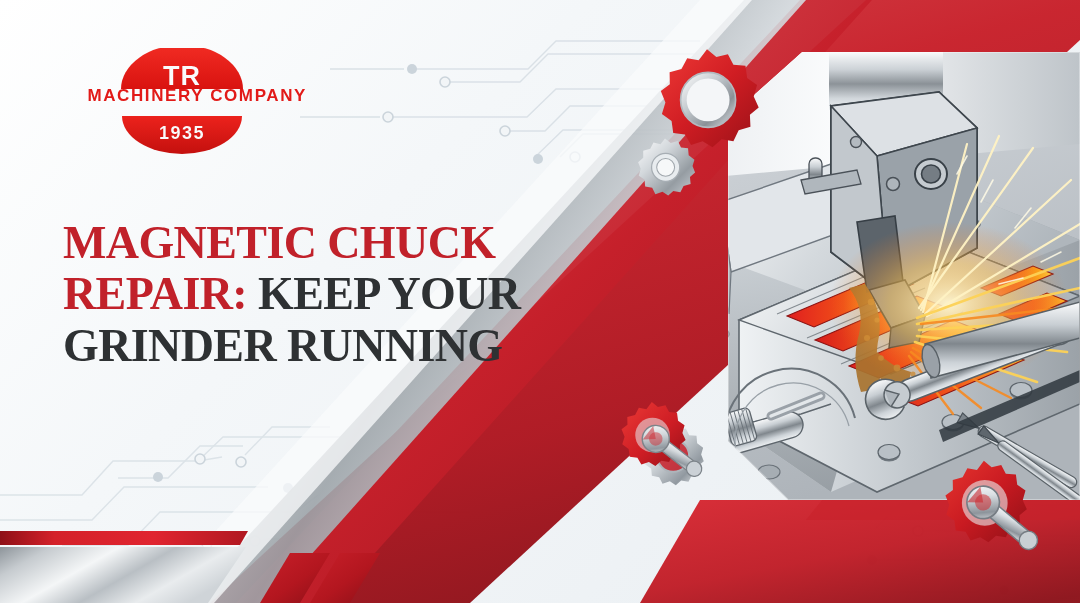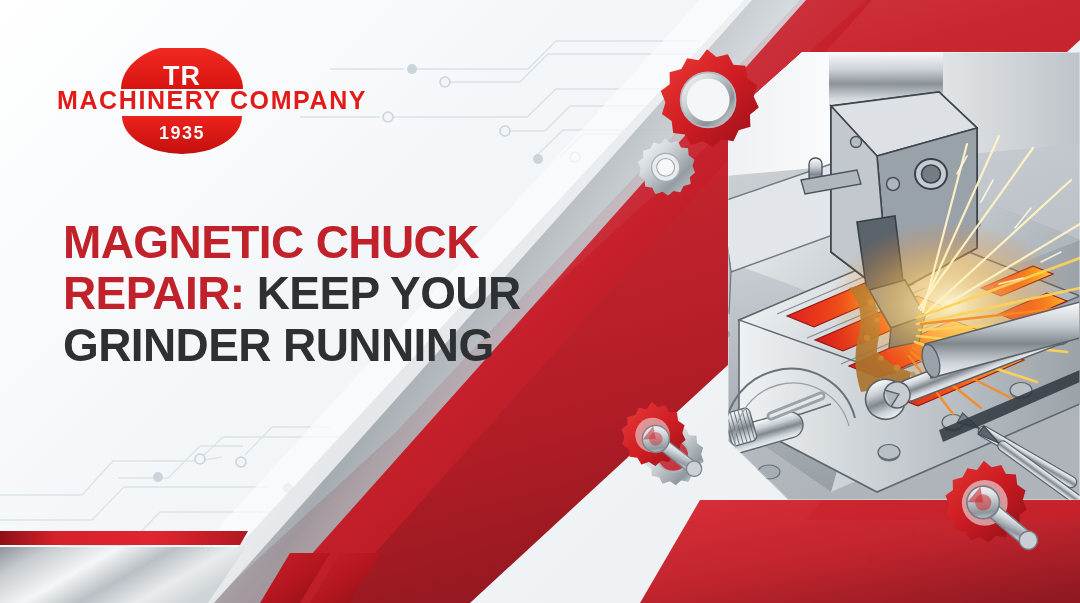--- a/index.html
+++ b/index.html
@@ -28,37 +28,37 @@
     border-radius:0 0 0 0;
   }
   .photo-inner{position:absolute;inset:0;}
 
   
   .logo{
     position:absolute;left:57px;top:42px;width:250px;height:116px;
   }
   .logo-word{
     position:absolute;left:0;top:44px;width:250px;
-    text-align:center;
-    font-size:25px;font-weight:700;letter-spacing:1.6px;
+    text-align:right;
+    font-size:17px;font-weight:700;letter-spacing:1.6px;
     color:#E21A18;
     font-family:"Liberation Sans","DejaVu Sans",sans-serif;
     white-space:nowrap;
   }
   .logo-dome{position:absolute;left:62px;top:6px;width:126px;height:42px;}
   .logo-banner{position:absolute;left:64px;top:72px;width:122px;height:40px;}
 
   
   .headline{
     position:absolute;left:63px;top:186px;width:560px;
     font-size:46px;line-height:1.12;
     font-weight:900;
     letter-spacing:-0.6px;
     color:#2E3133;
-    font-family:Liberation Sans, sans-serif;
+    font-family:Liberation Serif, serif;
     text-transform:uppercase;
   }
   .headline .hl-red{color:#C1212A;}
   .headline .hl-dark{color:#2E3133;}
 
   .subtitle{
     position:absolute;left:63px;top:363px;width:470px;
     font-size:23.5px;line-height:1.38;
     font-weight:400;
     color:#3C4043;

